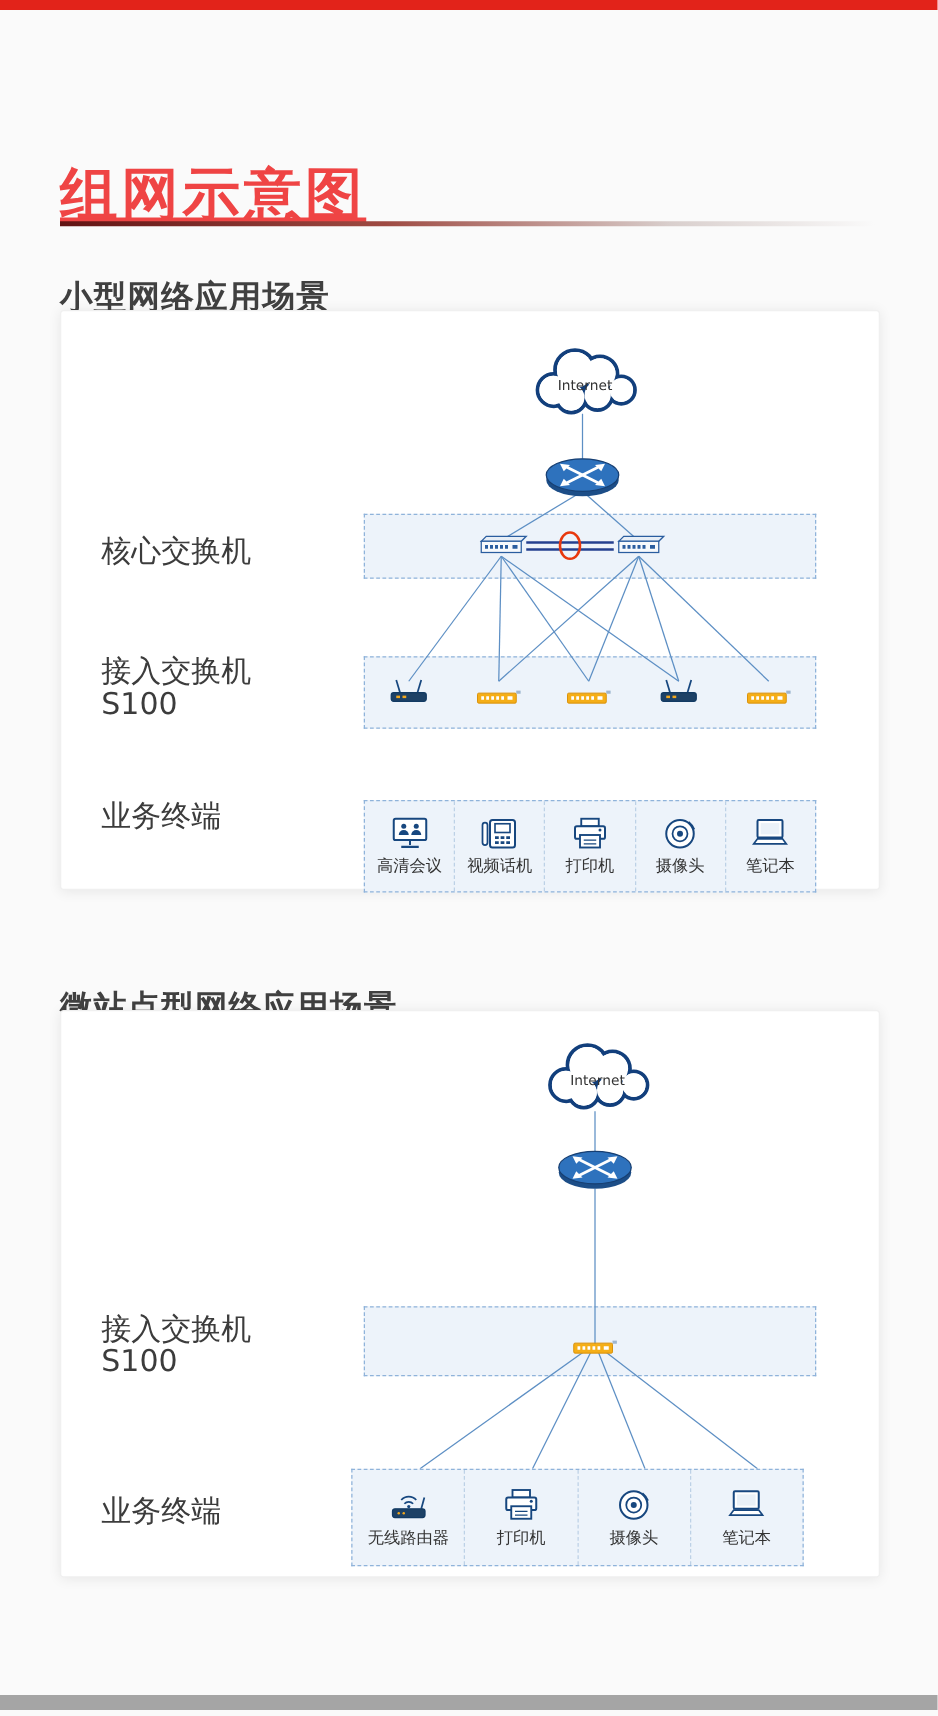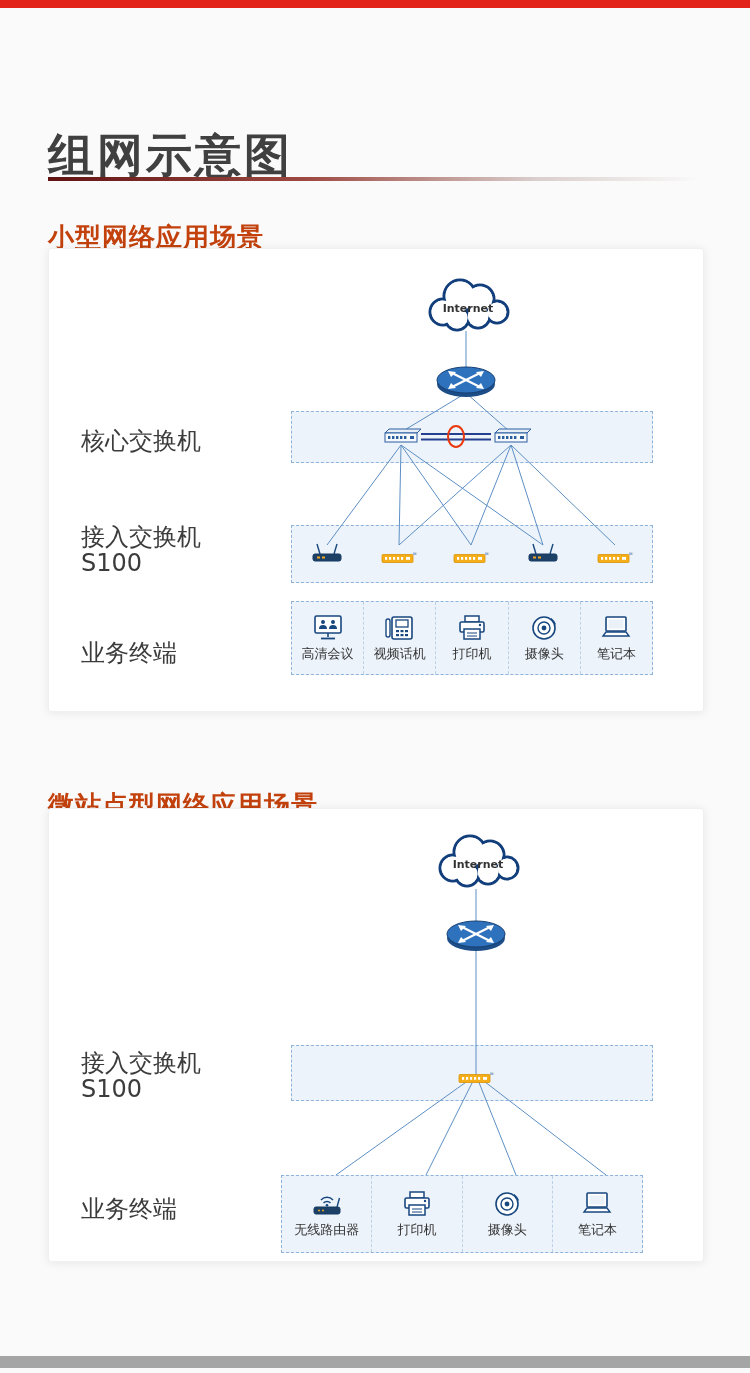--- a/index.html
+++ b/index.html
@@ -3,34 +3,34 @@
 <meta charset="utf-8">
 <style>
   html,body{margin:0;padding:0;}
   body{
     width:750px;height:1373px;position:relative;overflow:hidden;
     background:#fafafa;
     font-family:"DejaVu Sans","Liberation Sans",sans-serif;
     color:#333;
   }
   .topbar{position:absolute;left:0;top:0;width:750px;height:8px;background:#e2231a;}
-  .page-title{position:absolute;left:48px;top:94px;font-size:46px;font-weight:bold;color:#404040;letter-spacing:3px;}
+  .page-title{position:absolute;left:48px;top:94px;font-size:46px;font-weight:bold;color:#ef4444;letter-spacing:3px;text-decoration:underline;}
   .divider{position:absolute;left:48px;top:177px;width:652px;height:4px;
     background:linear-gradient(to right,#611313,#9e4a42 40%,#d9cfcd 75%,rgba(238,238,238,0));}
-  .section-heading{position:absolute;left:48px;font-size:26px;font-weight:bold;color:#c2410c;letter-spacing:1px;}
+  .section-heading{position:absolute;left:48px;font-size:26px;font-weight:bold;color:#404040;letter-spacing:1px;}
   .sh1{top:198px;} .sh2{top:756px;margin-top:32px;}
   .card{position:absolute;left:48px;width:654px;background:#ffffff;border-radius:3px;
     box-shadow:0 1px 10px rgba(0,0,0,0.08);border:1px solid #f0f0f0;}
   .card1{top:248px;height:462px;}
   .card2{top:808px;height:452px;}
   .lines{position:absolute;left:0;top:0;width:100%;height:100%;}
   .dbox{position:absolute;border:1px dashed #8fb3da;background:#edf3fa;}
   .row-label{position:absolute;font-size:24px;color:#3c3c3c;white-space:nowrap;}
   .abs{position:absolute;}
-  .cloud{width:100px;height:66px;font-weight:bold;}
+  .cloud{width:100px;height:66px;}
   .router{width:64px;height:34px;}
   .coresw{width:40px;height:16px;}
   .apic{width:34px;height:22px;}
   .ysw{width:36px;height:12px;}
   .tbox{display:flex;align-items:stretch;}
   .tcell{flex:1;display:flex;flex-direction:column;align-items:center;justify-content:center;border-right:1px dashed #bdd1e6;}
   .tcell:last-child{border-right:none;}
   .ticon{width:34px;height:28px;display:block;}
   .ticon svg{width:100%;height:100%;display:block;}
   .tlabel{font-size:13px;color:#333;margin-top:3px;white-space:nowrap;}
@@ -207,21 +207,21 @@
           <rect x="25" y="5" width="4" height="2.8"></rect>
         </g>
     </svg>
   </span>
 
   <div class="row-label" style="left:32px;top:176px;">核心交换机</div>
   <div class="row-label" style="left:32px;top:272px;">接入交换机</div>
   <div class="row-label" style="left:32px;top:300px;">S100</div>
   <div class="row-label" style="left:32px;top:388px;">业务终端</div>
 
-  <div class="dbox tbox" style="left:242px;top:352px;width:360px;height:72px;justify-content:flex-end;">
+  <div class="dbox tbox" style="left:242px;top:391px;width:360px;height:72px;justify-content:flex-end;">
     <div class="tcell">
       <span class="ticon">
         <svg viewBox="0 0 34 28">
           <rect x="4" y="2" width="26" height="17" rx="1.5" fill="#fff" stroke="#17477f" stroke-width="1.6"></rect>
           <circle cx="12" cy="8" r="2" fill="#17477f"></circle>
             <circle cx="22" cy="8" r="2" fill="#17477f"></circle>
           <path d="M8,15 a4,4 0 0 1 8,0 z" fill="#17477f"></path>
             <path d="M18,15 a4,4 0 0 1 8,0 z" fill="#17477f"></path>
           <path d="M17,19 L17,23" stroke="#17477f" stroke-width="1.6"></path>
           <path d="M10,24.5 L24,24.5" stroke="#17477f" stroke-width="1.8"></path>

